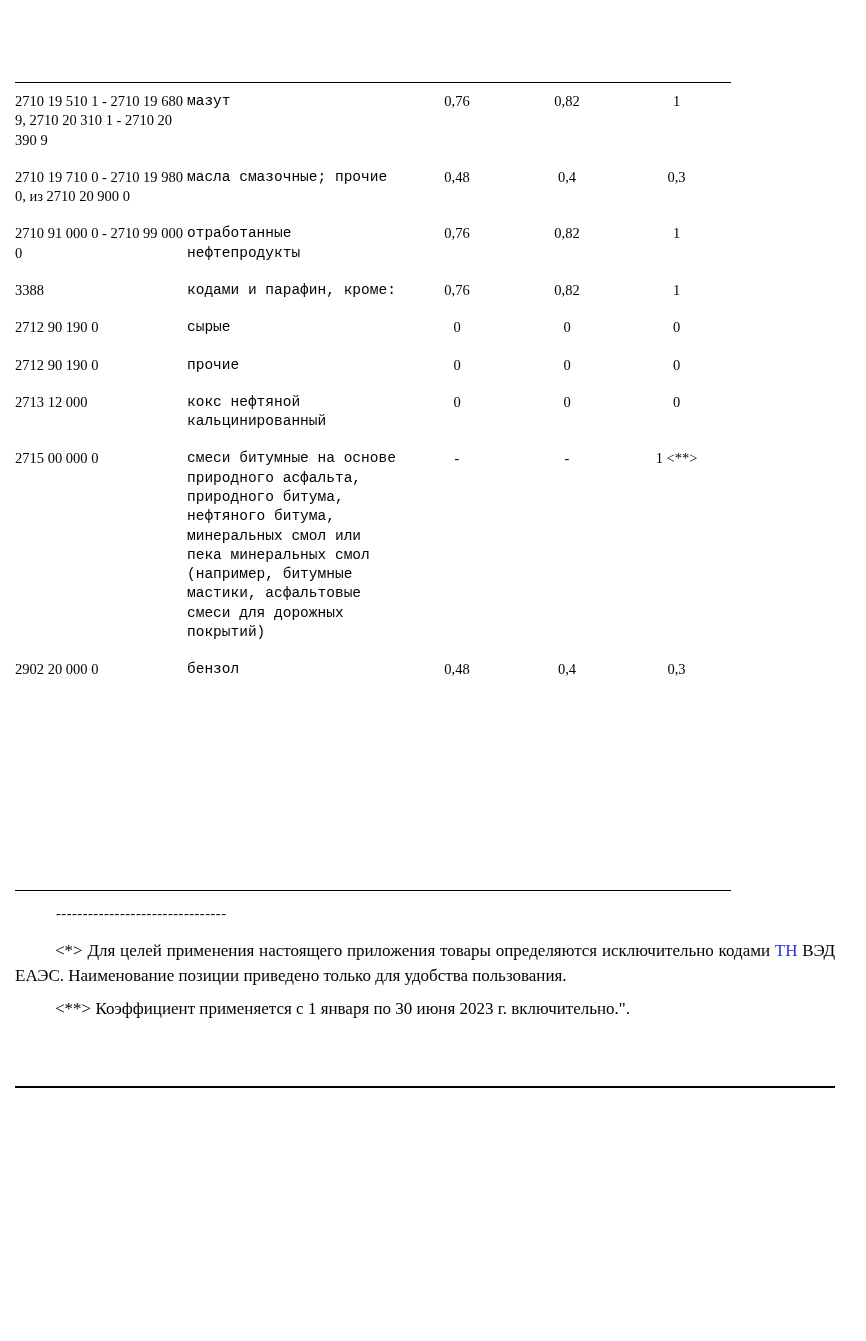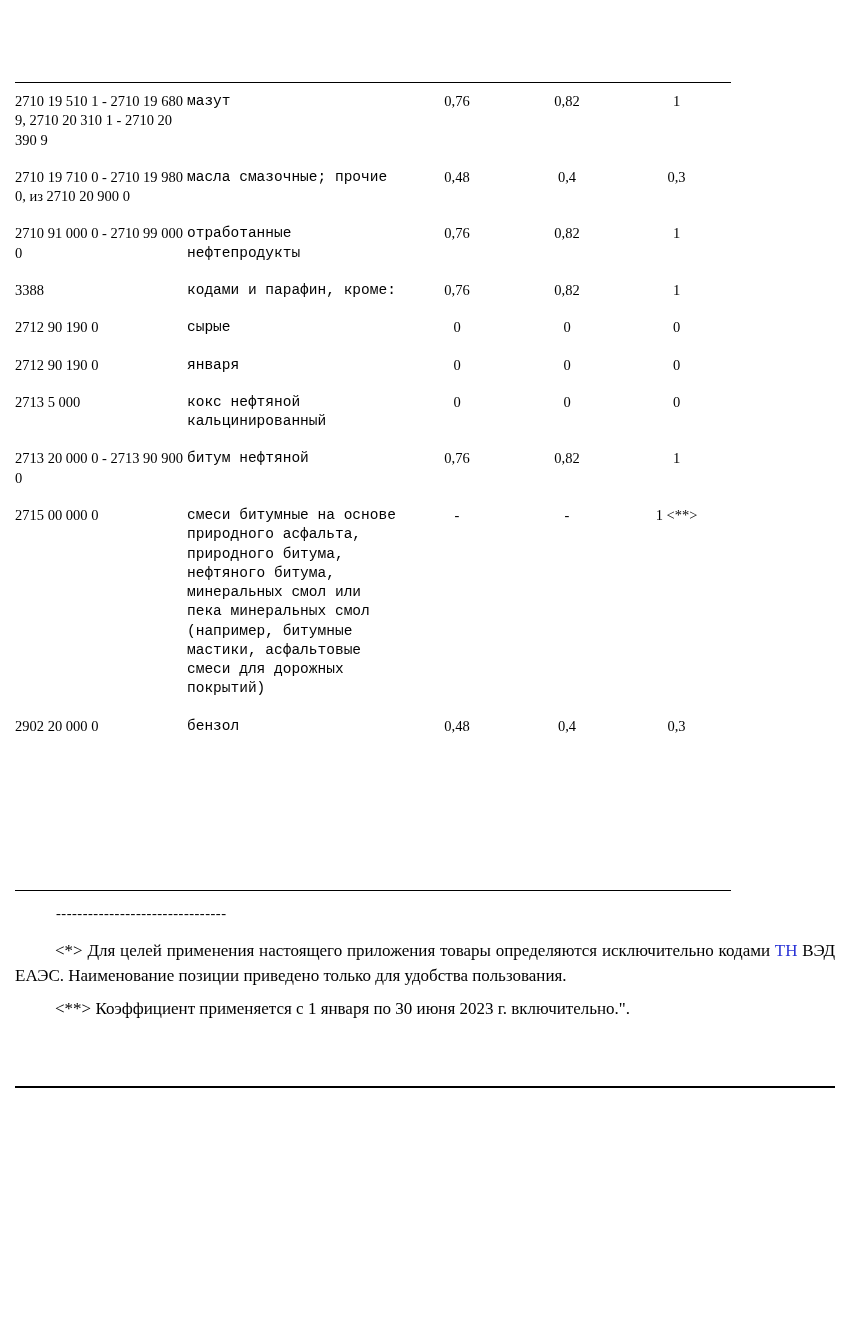--- a/index.html
+++ b/index.html
@@ -142,38 +142,31 @@
       </tr>
       <tr>
         <td class="code">2712 90 190 0</td>
         <td class="name">сырые</td>
         <td class="v1">0</td>
         <td class="v2">0</td>
         <td class="v3">0</td>
       </tr>
       <tr>
         <td class="code">2712 90 190 0</td>
-        <td class="name">января</td>
+        <td class="name">прочие</td>
         <td class="v1">0</td>
         <td class="v2">0</td>
         <td class="v3">0</td>
       </tr>
       <tr>
-        <td class="code">2713 5 000</td>
+        <td class="code">2713 12 000</td>
         <td class="name">кокс нефтяной кальцинированный</td>
         <td class="v1">0</td>
         <td class="v2">0</td>
         <td class="v3">0</td>
-      </tr>
-      <tr>
-        <td class="code">2713 20 000 0 - 2713 90 900 0</td>
-        <td class="name">битум нефтяной</td>
-        <td class="v1">0,76</td>
-        <td class="v2">0,82</td>
-        <td class="v3">1</td>
       </tr>
       <tr>
         <td class="code">2715 00 000 0</td>
         <td class="name">смеси битумные на основе природного асфальта, природного битума, нефтяного битума, минеральных смол или пека минеральных смол (например, битумные мастики, асфальтовые смеси для дорожных покрытий)</td>
         <td class="v1">-</td>
         <td class="v2">-</td>
         <td class="v3">1 &lt;**&gt;</td>
       </tr>
       <tr>
         <td class="code">2902 20 000 0</td>

